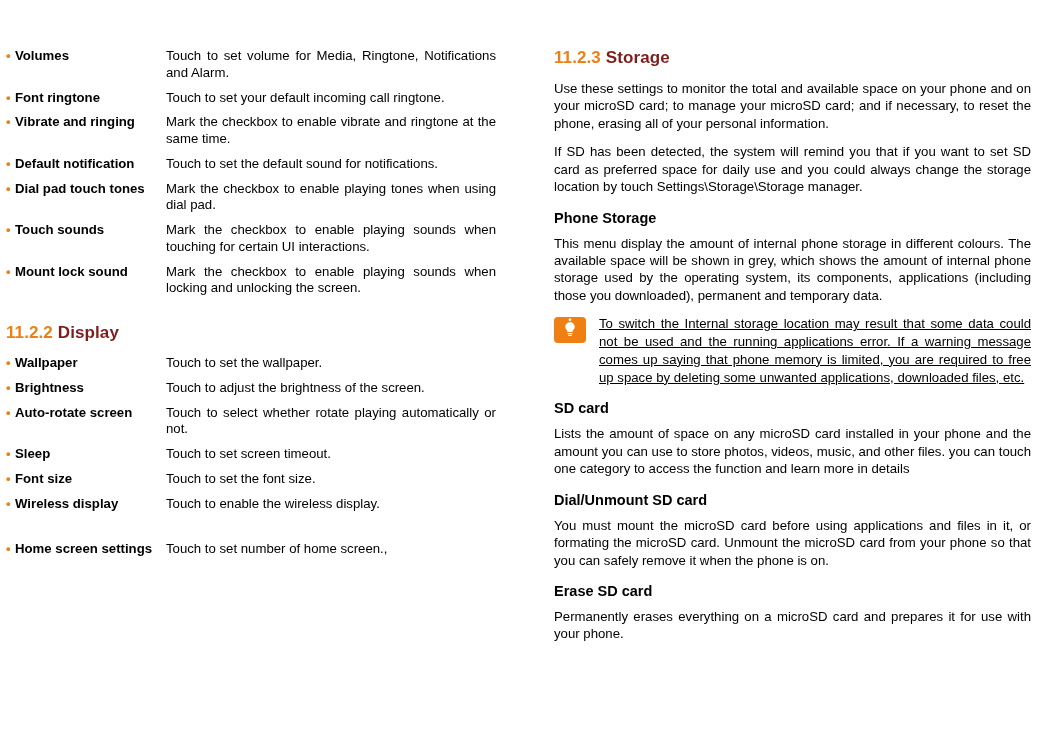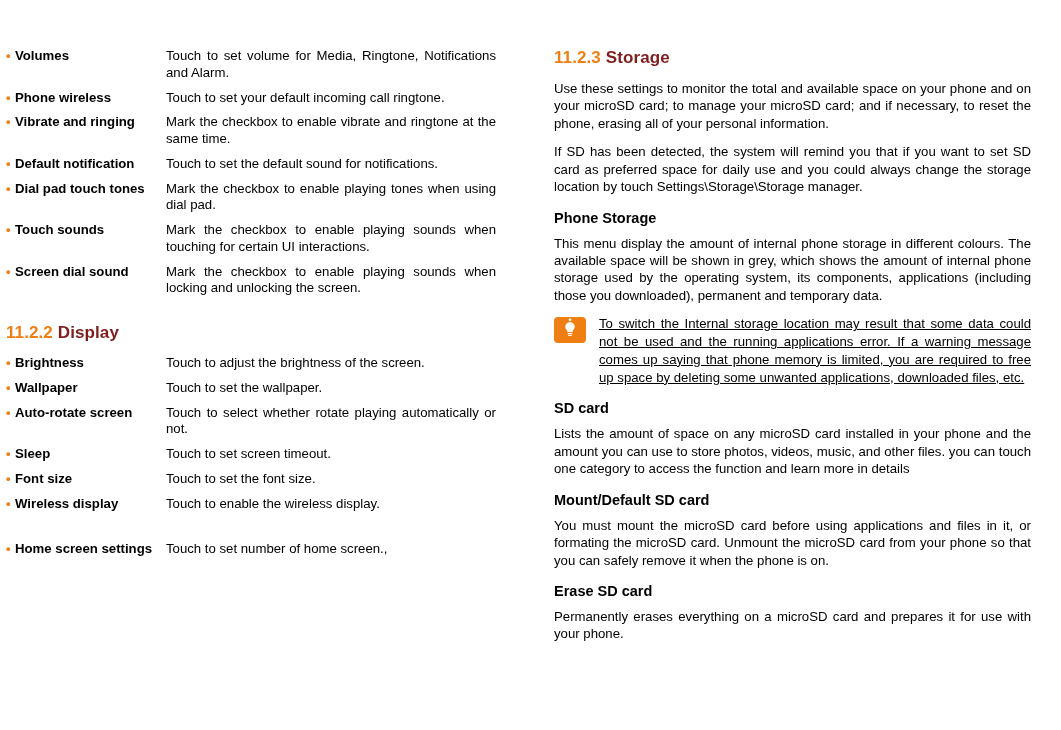--- a/index.html
+++ b/index.html
@@ -134,60 +134,60 @@
   <div class="col col-left">
     <div class="col-inner">
 
       <table class="def">
         <tbody>
           <tr>
             <td class="term"><span class="bullet">•</span><span>Volumes</span></td>
             <td class="desc">Touch to set volume for Media, Ringtone, Notifications and Alarm.</td>
           </tr>
           <tr>
-            <td class="term"><span class="bullet">•</span><span>Phone wireless</span></td>
+            <td class="term"><span class="bullet">•</span><span>Font ringtone</span></td>
             <td class="desc">Touch to set your default incoming call ringtone.</td>
           </tr>
           <tr>
             <td class="term"><span class="bullet">•</span><span>Vibrate and ringing</span></td>
             <td class="desc">Mark the checkbox to enable vibrate and ringtone at the same time.</td>
           </tr>
           <tr>
             <td class="term"><span class="bullet">•</span><span>Default notification</span></td>
             <td class="desc">Touch to set the default sound for notifications.</td>
           </tr>
           <tr>
             <td class="term"><span class="bullet">•</span><span>Dial pad touch tones</span></td>
             <td class="desc">Mark the checkbox to enable playing tones when using dial pad.</td>
           </tr>
           <tr>
             <td class="term"><span class="bullet">•</span><span>Touch sounds</span></td>
             <td class="desc">Mark the checkbox to enable playing sounds when touching for certain UI interactions.</td>
           </tr>
           <tr>
-            <td class="term"><span class="bullet">•</span><span>Screen dial sound</span></td>
+            <td class="term"><span class="bullet">•</span><span>Mount lock sound</span></td>
             <td class="desc">Mark the checkbox to enable playing sounds when locking and unlocking the screen.</td>
           </tr>
         </tbody>
       </table>
 
       <h2 class="sec">
         <span class="secnum">11.2.2</span>
         <span class="sectitle">Display</span>
       </h2>
 
       <table class="def">
         <tbody>
           <tr>
+            <td class="term"><span class="bullet">•</span><span>Wallpaper</span></td>
+            <td class="desc">Touch to set the wallpaper.</td>
+          </tr>
+          <tr>
             <td class="term"><span class="bullet">•</span><span>Brightness</span></td>
             <td class="desc">Touch to adjust the brightness of the screen.</td>
-          </tr>
-          <tr>
-            <td class="term"><span class="bullet">•</span><span>Wallpaper</span></td>
-            <td class="desc">Touch to set the wallpaper.</td>
           </tr>
           <tr>
             <td class="term"><span class="bullet">•</span><span>Auto-rotate screen</span></td>
             <td class="desc">Touch to select whether rotate playing automatically or not.</td>
           </tr>
           <tr>
             <td class="term"><span class="bullet">•</span><span>Sleep</span></td>
             <td class="desc">Touch to set screen timeout.</td>
           </tr>
           <tr>
@@ -238,21 +238,21 @@
               <rect x="15.4" y="1.4" width="1.2" height="2.6" rx="0.6" transform="rotate(-90 16 2.7)"></rect>
             </g>
           </svg>
         </div>
         <div class="note-text">To switch the Internal storage location may result that some data could not be used and the running applications error. If a warning message comes up saying that phone memory is limited, you are required to free up space by deleting some unwanted applications, downloaded files, etc.</div>
       </div>
 
       <h3 class="sub">SD card</h3>
       <p class="body">Lists the amount of space on any microSD card installed in your phone and the amount you can use to store photos, videos, music, and other files. you can touch one category to access the function and learn more in details</p>
 
-      <h3 class="sub">Mount/Default SD card</h3>
+      <h3 class="sub">Dial/Unmount SD card</h3>
       <p class="body">You must mount the microSD card before using applications and files in it, or formating the microSD card. Unmount the microSD card from your phone so that you can safely remove it when the phone is on.</p>
 
       <h3 class="sub">Erase SD card</h3>
       <p class="body">Permanently erases everything on a microSD card and prepares it for use with your phone.</p>
 
       <div class="pagenum pagenum-right">116</div>
     </div>
   </div>
 
 </div>

